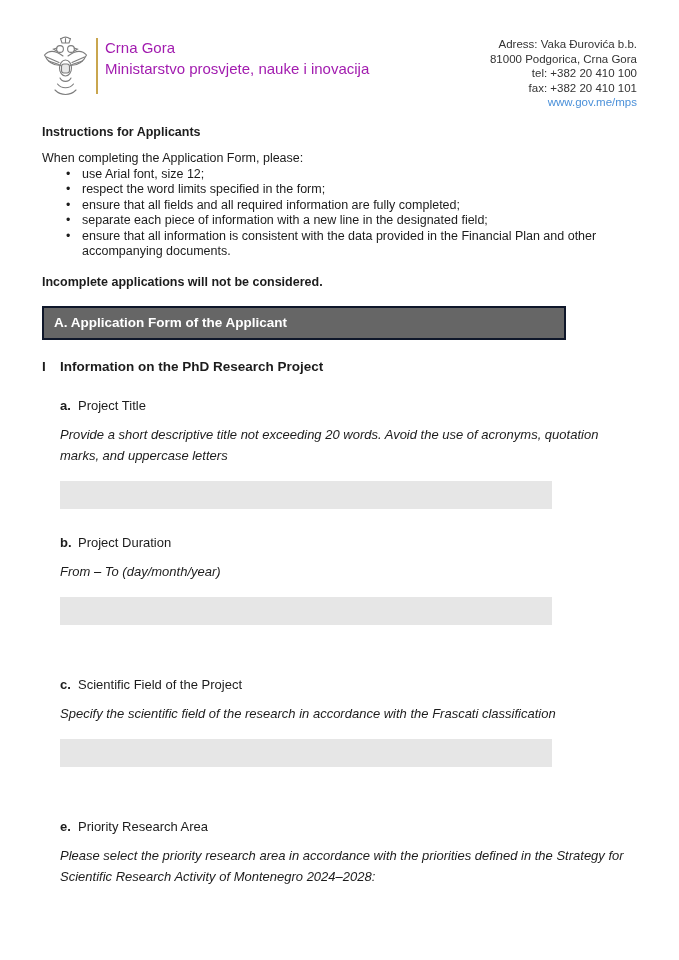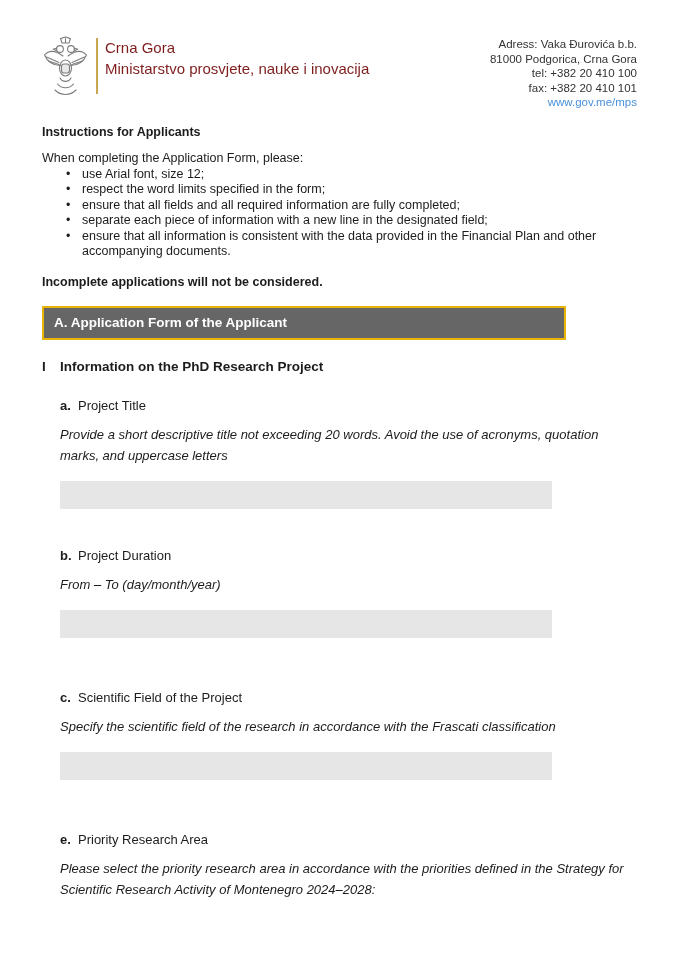--- a/index.html
+++ b/index.html
@@ -9,45 +9,45 @@
     font-family:"Liberation Sans", sans-serif;
     color:#1c1c1c;
   }
   .page { padding:36px 42px 0 42px; }
 
   
   .header { display:flex; justify-content:space-between; align-items:flex-start; }
   .brand { display:flex; align-items:flex-start; }
   .coat { width:46px; height:62px; display:block; }
   .gold-line { width:2px; height:56px; background:#c9a64f; margin:2px 7px 0 8px; }
-  .ministry-names { padding-top:1px; font-size:15px; line-height:21px; color:#7f1d1d; }
+  .ministry-names { padding-top:1px; font-size:15px; line-height:21px; color:#a21caf; }
   .addr { text-align:right; font-size:11.5px; line-height:14.5px; color:#333; padding-top:1px; }
   .addr .site { color:#4a90d9; cursor:pointer; }
 
   
   .instr-title { font-weight:bold; font-size:12.5px; margin-top:15px; }
   .intro { font-size:12.5px; margin-top:12px; }
   ul.bullets { list-style:none; margin-top:2px; }
   ul.bullets li { position:relative; padding-left:40px; font-size:12.5px; line-height:15.5px; }
   ul.bullets li::before { content:"\2022"; position:absolute; left:24px; top:0; font-size:12.5px; }
   .warning { font-weight:bold; font-size:12.5px; margin-top:15px; }
 
   
   .banner {
     margin-top:17px; width:524px; height:34px;
-    background:#666666; border:2px solid #eab308;
+    background:#666666; border:2px solid #0f172a;
     display:flex; align-items:center; padding-left:10px;
     color:#ffffff; font-weight:bold; font-size:13.5px;
   }
 
   
   .section-heading { display:flex; margin-top:19px; font-weight:bold; font-size:13.5px; }
   .section-heading .numeral { width:18px; }
 
-  .form-item { margin-left:18px; margin-top:39px; }
+  .form-item { margin-left:18px; margin-top:26px; }
   .form-item.first { margin-top:24px; }
   .form-item.spaced { margin-top:52px; }
   .item-label { font-size:13px; }
   .item-label .letter { font-weight:bold; display:inline-block; width:18px; }
   .item-hint { font-style:italic; font-size:13px; line-height:21px; margin-top:11px; color:#1c1c1c; max-width:577px; }
   .field { width:492px; height:28px; background:#e6e6e6; margin-top:15px; }
 </style>
 </head>
 <body>
 

